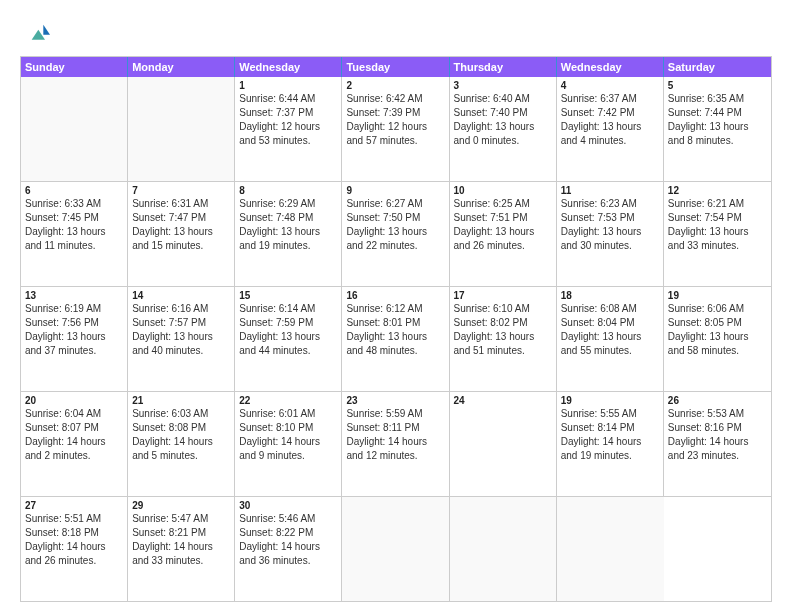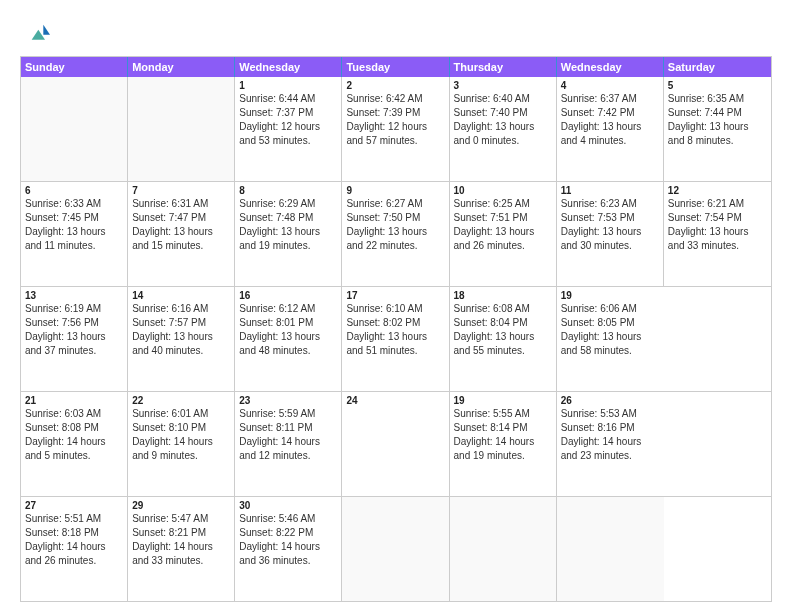--- a/index.html
+++ b/index.html
@@ -203,37 +203,45 @@
         <div class="cal-row">
           <div class="cal-cell">
             <span class="day-num">13</span>
             <div class="day-info">Sunrise: 6:19 AM<br>Sunset: 7:56 PM<br>Daylight: 13 hours and 37 minutes.</div>
           </div>
           <div class="cal-cell">
             <span class="day-num">14</span>
             <div class="day-info">Sunrise: 6:16 AM<br>Sunset: 7:57 PM<br>Daylight: 13 hours and 40 minutes.</div>
           </div>
           <div class="cal-cell">
+            <span class="day-num">15</span>
+            <div class="day-info">Sunrise: 6:14 AM<br>Sunset: 7:59 PM<br>Daylight: 13 hours and 44 minutes.</div>
+          </div>
+          <div class="cal-cell">
             <span class="day-num">16</span>
             <div class="day-info">Sunrise: 6:12 AM<br>Sunset: 8:01 PM<br>Daylight: 13 hours and 48 minutes.</div>
           </div>
           <div class="cal-cell">
             <span class="day-num">17</span>
             <div class="day-info">Sunrise: 6:10 AM<br>Sunset: 8:02 PM<br>Daylight: 13 hours and 51 minutes.</div>
           </div>
           <div class="cal-cell">
             <span class="day-num">18</span>
             <div class="day-info">Sunrise: 6:08 AM<br>Sunset: 8:04 PM<br>Daylight: 13 hours and 55 minutes.</div>
           </div>
           <div class="cal-cell">
             <span class="day-num">19</span>
             <div class="day-info">Sunrise: 6:06 AM<br>Sunset: 8:05 PM<br>Daylight: 13 hours and 58 minutes.</div>
           </div>
         </div>
         <div class="cal-row">
+          <div class="cal-cell">
+            <span class="day-num">20</span>
+            <div class="day-info">Sunrise: 6:04 AM<br>Sunset: 8:07 PM<br>Daylight: 14 hours and 2 minutes.</div>
+          </div>
           <div class="cal-cell">
             <span class="day-num">21</span>
             <div class="day-info">Sunrise: 6:03 AM<br>Sunset: 8:08 PM<br>Daylight: 14 hours and 5 minutes.</div>
           </div>
           <div class="cal-cell">
             <span class="day-num">22</span>
             <div class="day-info">Sunrise: 6:01 AM<br>Sunset: 8:10 PM<br>Daylight: 14 hours and 9 minutes.</div>
           </div>
           <div class="cal-cell">
             <span class="day-num">23</span>

